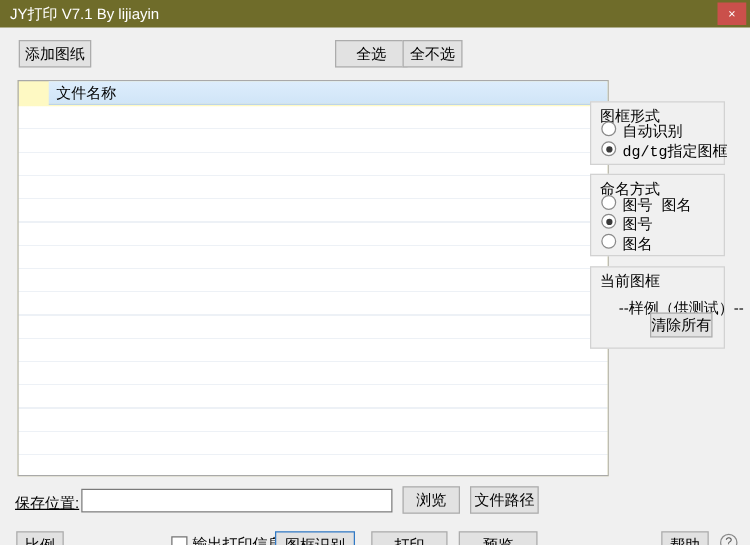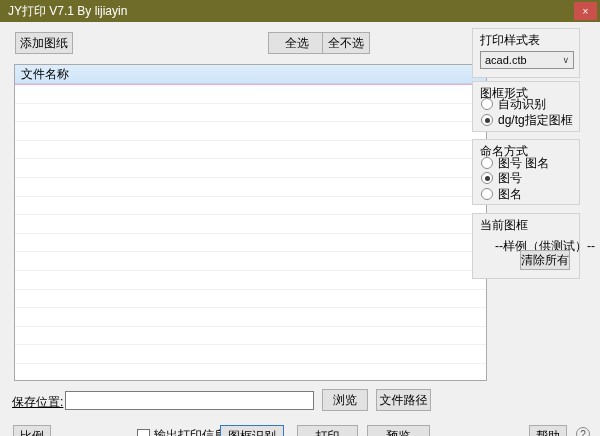--- a/index.html
+++ b/index.html
@@ -12,37 +12,37 @@
   .titlebar .title { position:absolute; left:8px; top:0; line-height:22px; color:#ffffff; font-size:12px; }
   .close-btn { position:absolute; right:3px; top:2px; width:23px; height:18px; background:#ca504b;
                color:#fff; font-size:10px; display:flex; align-items:center; justify-content:center; cursor:pointer; }
 
   
   .btn { position:absolute; height:22px; background:#e2e2e2; border:1px solid #acacac;
          display:flex; align-items:center; justify-content:center; font-size:12px; cursor:pointer; }
   .btn.default { border:1px solid #3079c5; }
 
   
-  .file-list { position:absolute; left:14px; top:64px; width:473px; height:317px; background:#f9a8d4;
-               border:1px solid #a9a9a9; }
+  .file-list { position:absolute; left:14px; top:64px; width:473px; height:317px; background:#fef9c3;
+               border:1px solid #a9a9a9;padding-left:24px; }
   .file-list .header { height:19px; background:linear-gradient(#ddedfc,#d0e5f7); border-bottom:1px solid #bcd4ea;
                        line-height:19px; padding-left:6px; font-size:12px; }
   .file-list .rows { position:absolute; left:0; top:20px; right:0; bottom:0;
                      background:repeating-linear-gradient(to bottom, #ffffff 0 17.6px, #edf1f6 17.6px 18.6px); }
 
   
   .group { position:absolute; left:472px; width:108px; border:1px solid #d2d2d2; background:#f0f0f0; }
   .group .gtitle { position:absolute; left:7px; top:3px; font-size:12px; }
 
   .combo { position:absolute; left:7px; top:22px; width:94px; height:18px; background:#ececec;
            border:1px solid #919191; display:flex; align-items:center; padding:0 4px; cursor:pointer; }
   .combo .val { flex:1; font-size:11px; }
   .combo .chev { font-size:9px; color:#444; }
 
-  .radio-row { position:absolute; left:8px; height:14px; display:flex; align-items:center; cursor:pointer; }
+  .radio-row { position:absolute; left:8px; height:14px; display:flex; align-items:flex-start; cursor:pointer;font-family:Liberation Mono, monospace; }
   .radio { width:12px; height:12px; border:1px solid #8a8a8a; border-radius:50%; background:#fff;
            display:flex; align-items:center; justify-content:center; flex:none; }
   .radio.checked::after { content:""; width:5px; height:5px; border-radius:50%; background:#3a3a3a; }
   .radio-row .rlabel { margin-left:5px; font-size:12px; white-space:nowrap; }
 
   .frame-value { position:absolute; left:22px; top:24px; font-size:12px; white-space:nowrap; }
 
   
   .save-label { position:absolute; left:12px; top:394px; font-size:12px;text-decoration:underline; }
   .save-input { position:absolute; left:65px; top:391px; width:249px; height:19px; background:#fff;
@@ -69,27 +69,20 @@
 
   <div class="btn" style="left:15px; top:32px; width:58px;">添加图纸</div>
   <div class="btn" style="left:268px; top:32px; width:58px;">全选</div>
   <div class="btn" style="left:322px; top:32px; width:48px;">全不选</div>
 
   <div class="file-list">
     <div class="header">文件名称</div>
     <div class="rows"></div>
   </div>
 
-  <div class="group" style="top:28px; height:50px;">
-    <span class="gtitle">打印样式表</span>
-    <div class="combo">
-      <span class="val">acad.ctb</span>
-      <span class="chev">∨</span>
-    </div>
-  </div>
 
   <div class="group" style="top:81px; height:51px;">
     <span class="gtitle">图框形式</span>
     <div class="radio-row" style="top:15px;">
       <span class="radio"></span>
       <span class="rlabel">自动识别</span>
     </div>
     <div class="radio-row" style="top:31px;">
       <span class="radio checked"></span>
       <span class="rlabel">dg/tg指定图框</span>

